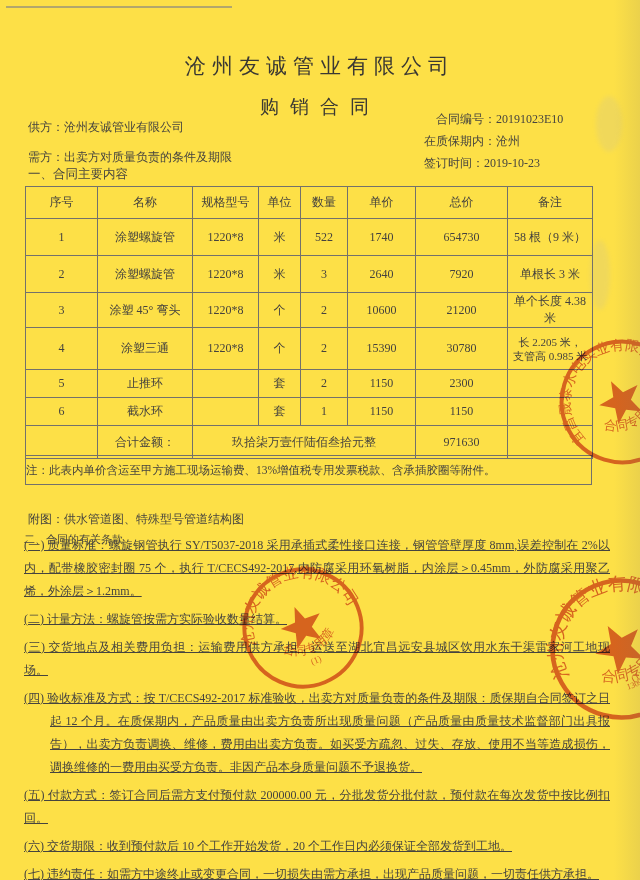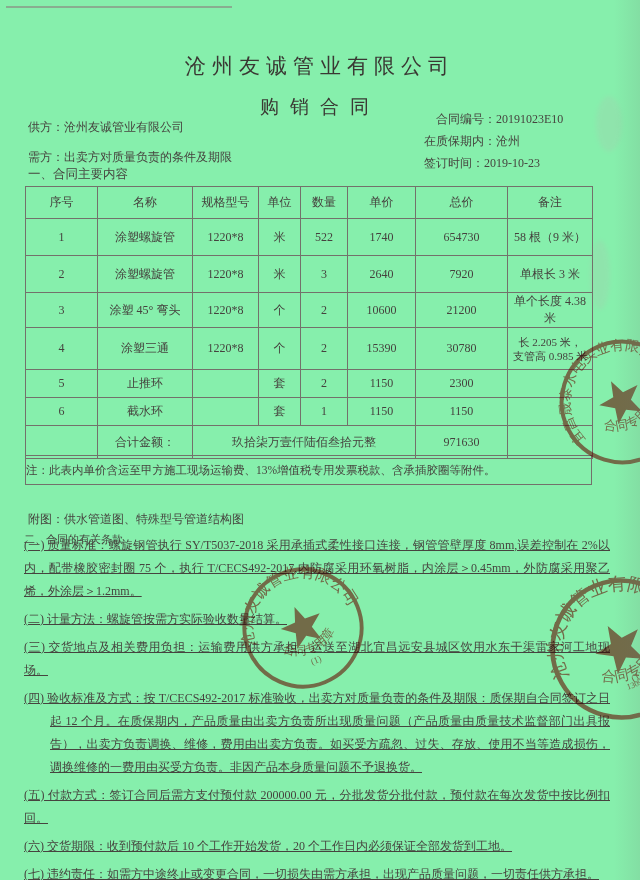--- a/index.html
+++ b/index.html
@@ -1,19 +1,19 @@
 <!DOCTYPE html>
 <html><head>
 <meta charset="utf-8">
 <style>
   html,body{margin:0;padding:0;}
   .page{
     position:relative;
     width:640px;height:880px;
-    background:#86efac;
+    background:#fde047;
     overflow:hidden;
     font-family:"Liberation Serif","DejaVu Serif",serif;
     color:#46443f;
   }
   .page::after{
     content:"";position:absolute;top:0;right:0;width:26px;height:100%;
     background:linear-gradient(to right,rgba(110,110,104,0),rgba(110,110,104,0.13));
     pointer-events:none;
   }
   .scan-line{position:absolute;top:6px;left:6px;width:226px;height:2px;background:#8a8881;opacity:.65;}

